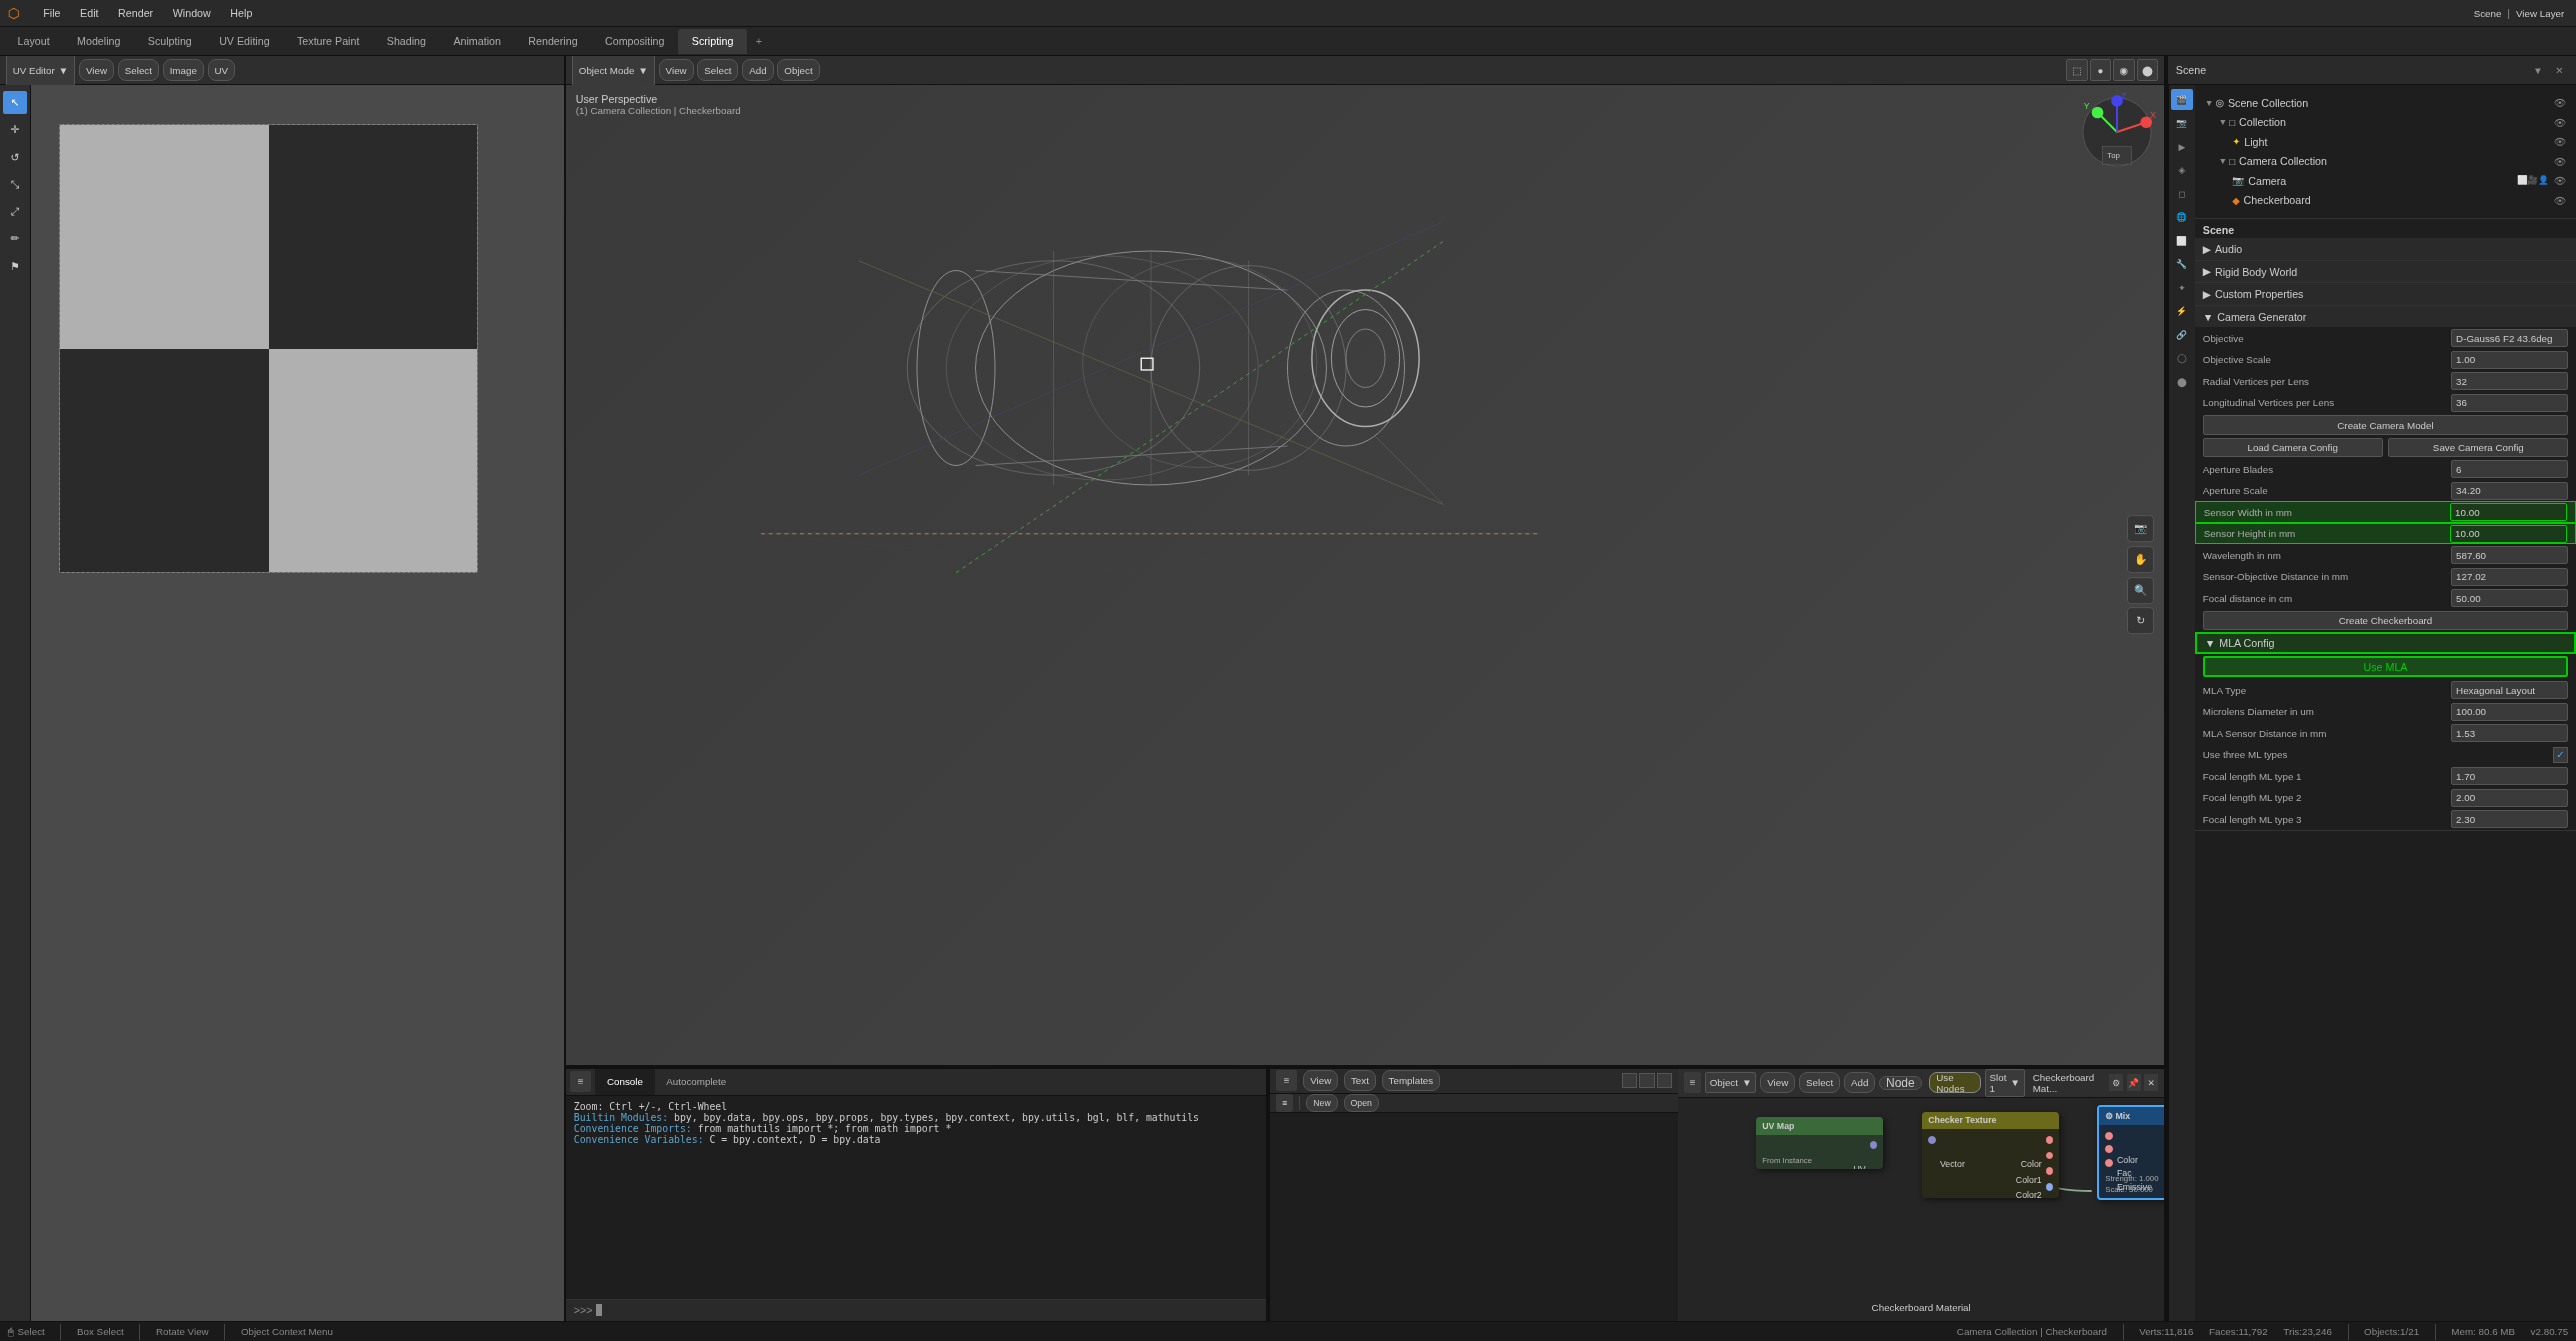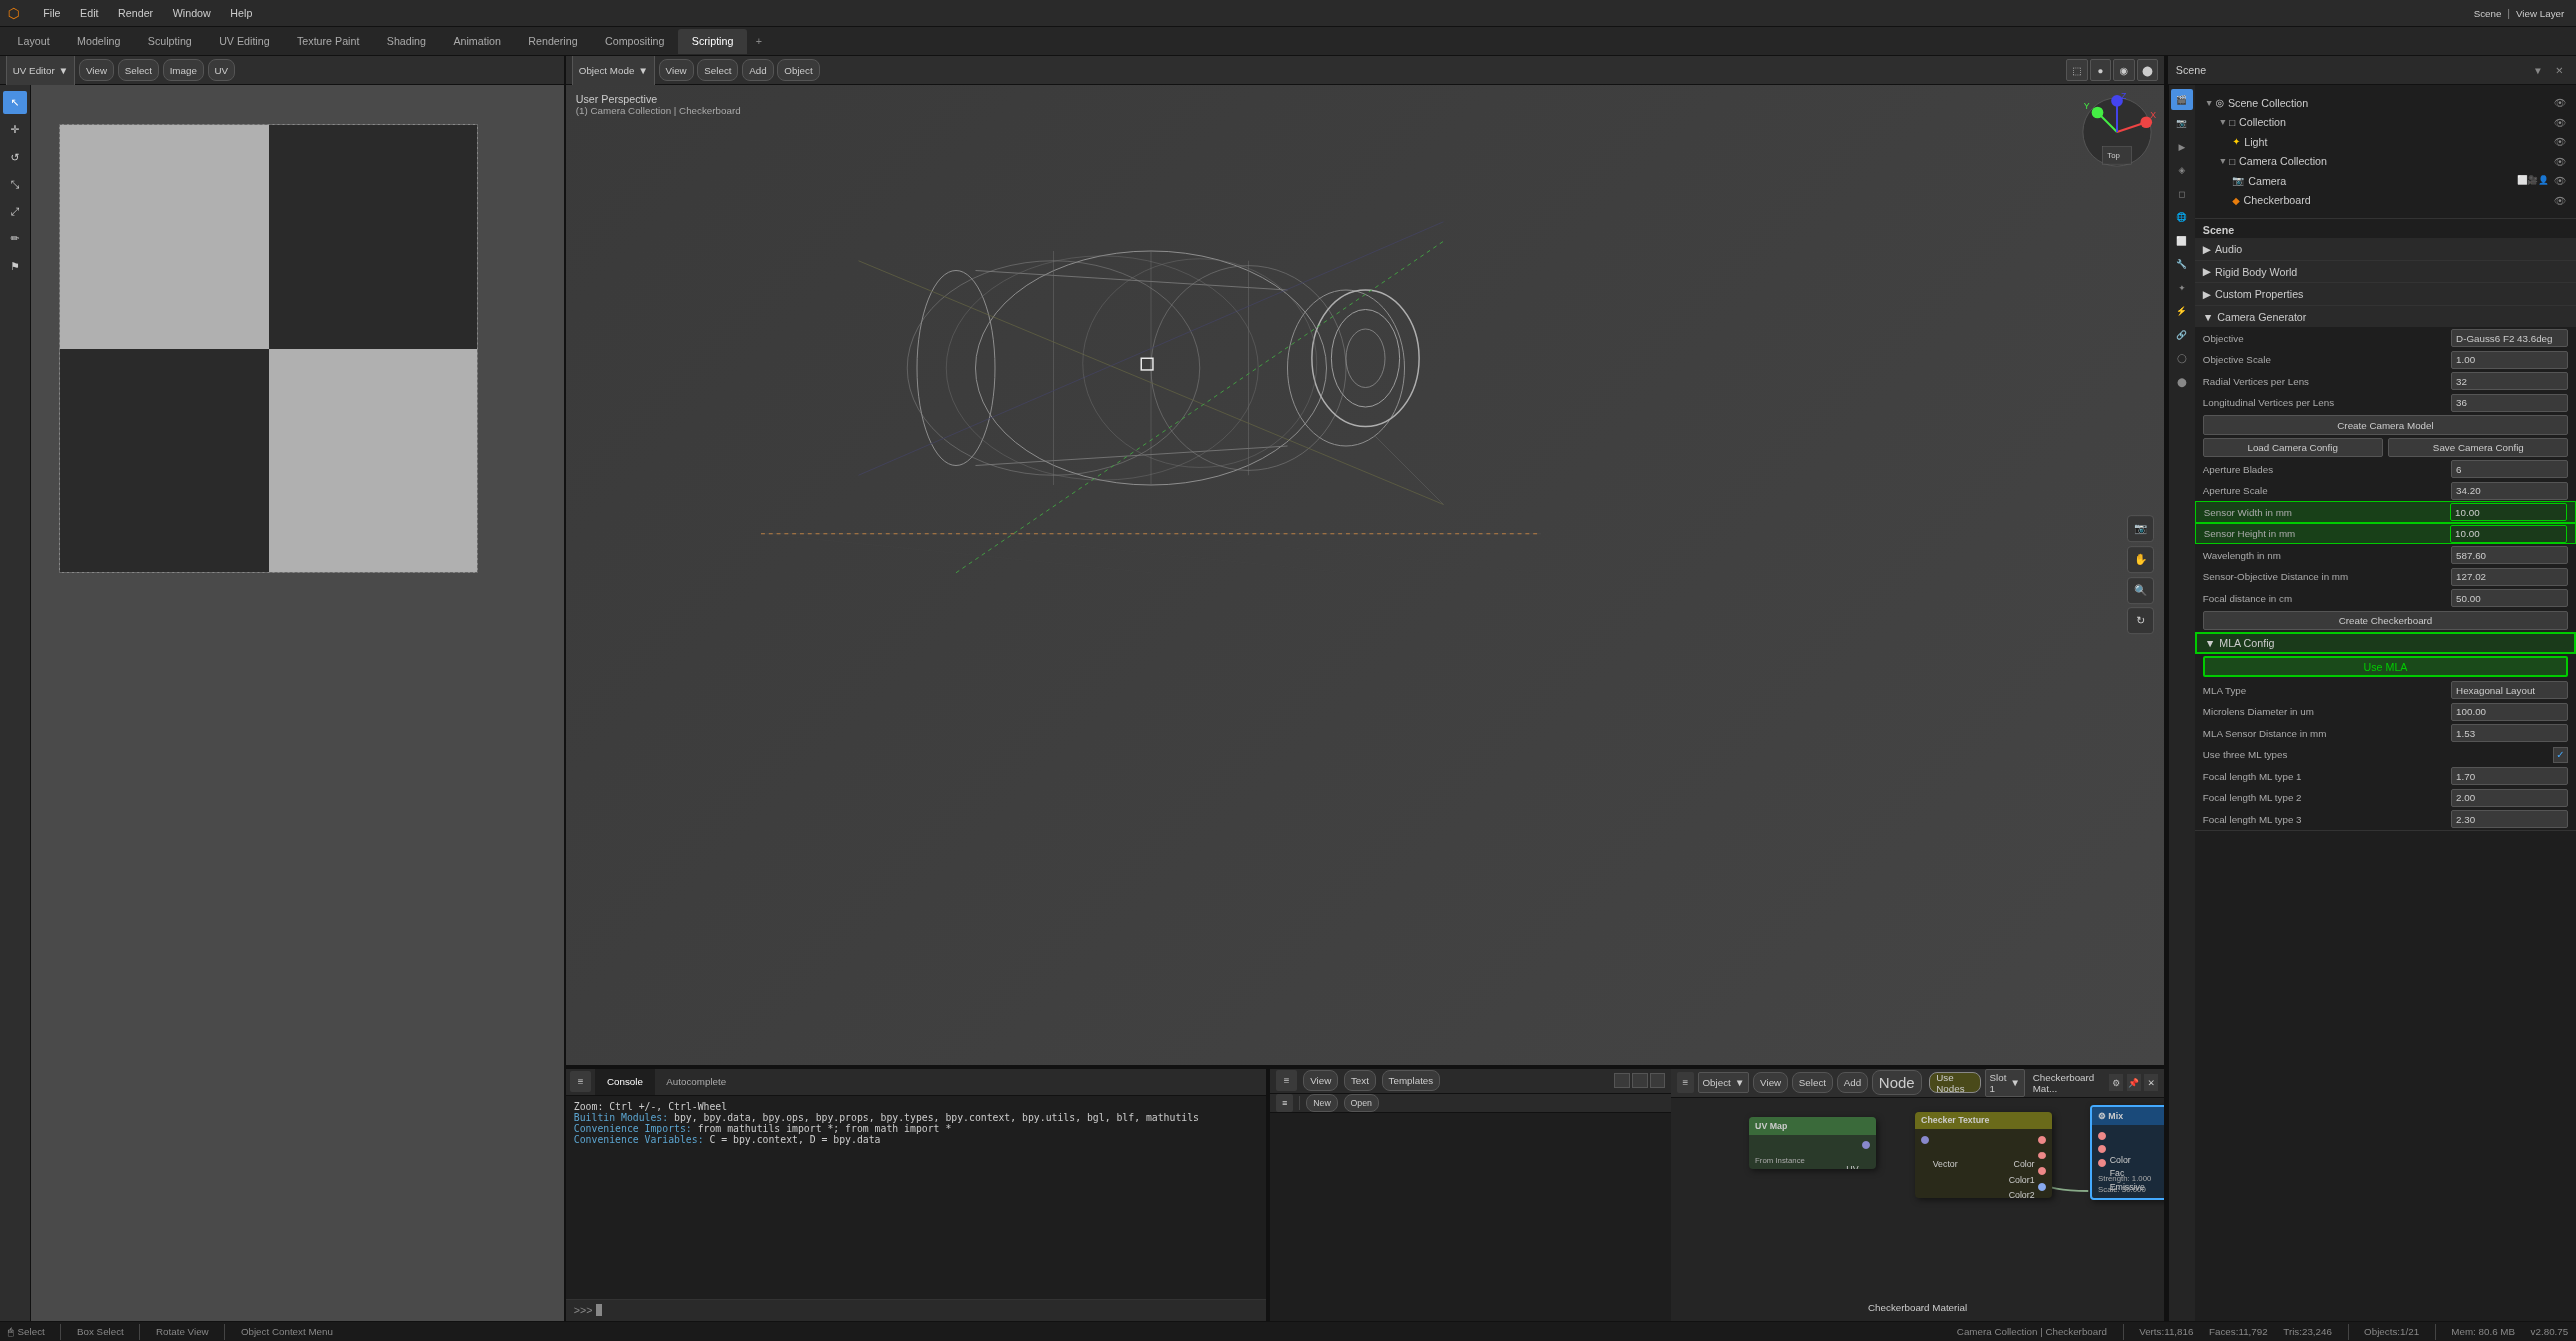--- a/index.html
+++ b/index.html
@@ -769,21 +769,21 @@
       <div class="node-panel">
         <div class="node-toolbar">
           <div style="width:21.5px;height:21.5px;background:#3a3a3a;display:flex;align-items:center;justify-content:center;border-radius:2px;cursor:pointer;font-size:9.8px;">≡</div>
           <div class="toolbar-dropdown" style="font-size:9.8px;height:21.5px;padding:0 3.9px;">
             <span>Object</span>
               <span>▼</span>
           </div>
           <div class="toolbar-btn" style="height:21.5px;font-size:9.8px;">View</div>
           <div class="toolbar-btn" style="height:21.5px;font-size:9.8px;">Select</div>
           <div class="toolbar-btn" style="height:21.5px;font-size:9.8px;">Add</div>
-          <div class="toolbar-btn" style="height:25px;font-size:15px;">Node</div>
+          <div class="toolbar-btn" style="height:14px;font-size:12px;">Node</div>
           <div style="flex:1;"></div>
           <div class="toolbar-btn" style="height:21.5px;font-size:9.8px;background:#4a4a1a;border-color:#888;">Use Nodes</div>
           <div class="toolbar-dropdown" style="font-size:9.8px;height:28px;padding:0 3.9px;">
             <span>Slot 1</span>
               <span>▼</span>
           </div>
           <div style="display:flex;gap:2px;margin:0 3.9px;">
             <span style="color:#ccc;font-size:9.8px;">Checkerboard Mat...</span>
           </div>
           <div style="width:17.6px;height:17.6px;background:#3a3a3a;display:flex;align-items:center;justify-content:center;cursor:pointer;font-size:8.8px;">⚙</div>

